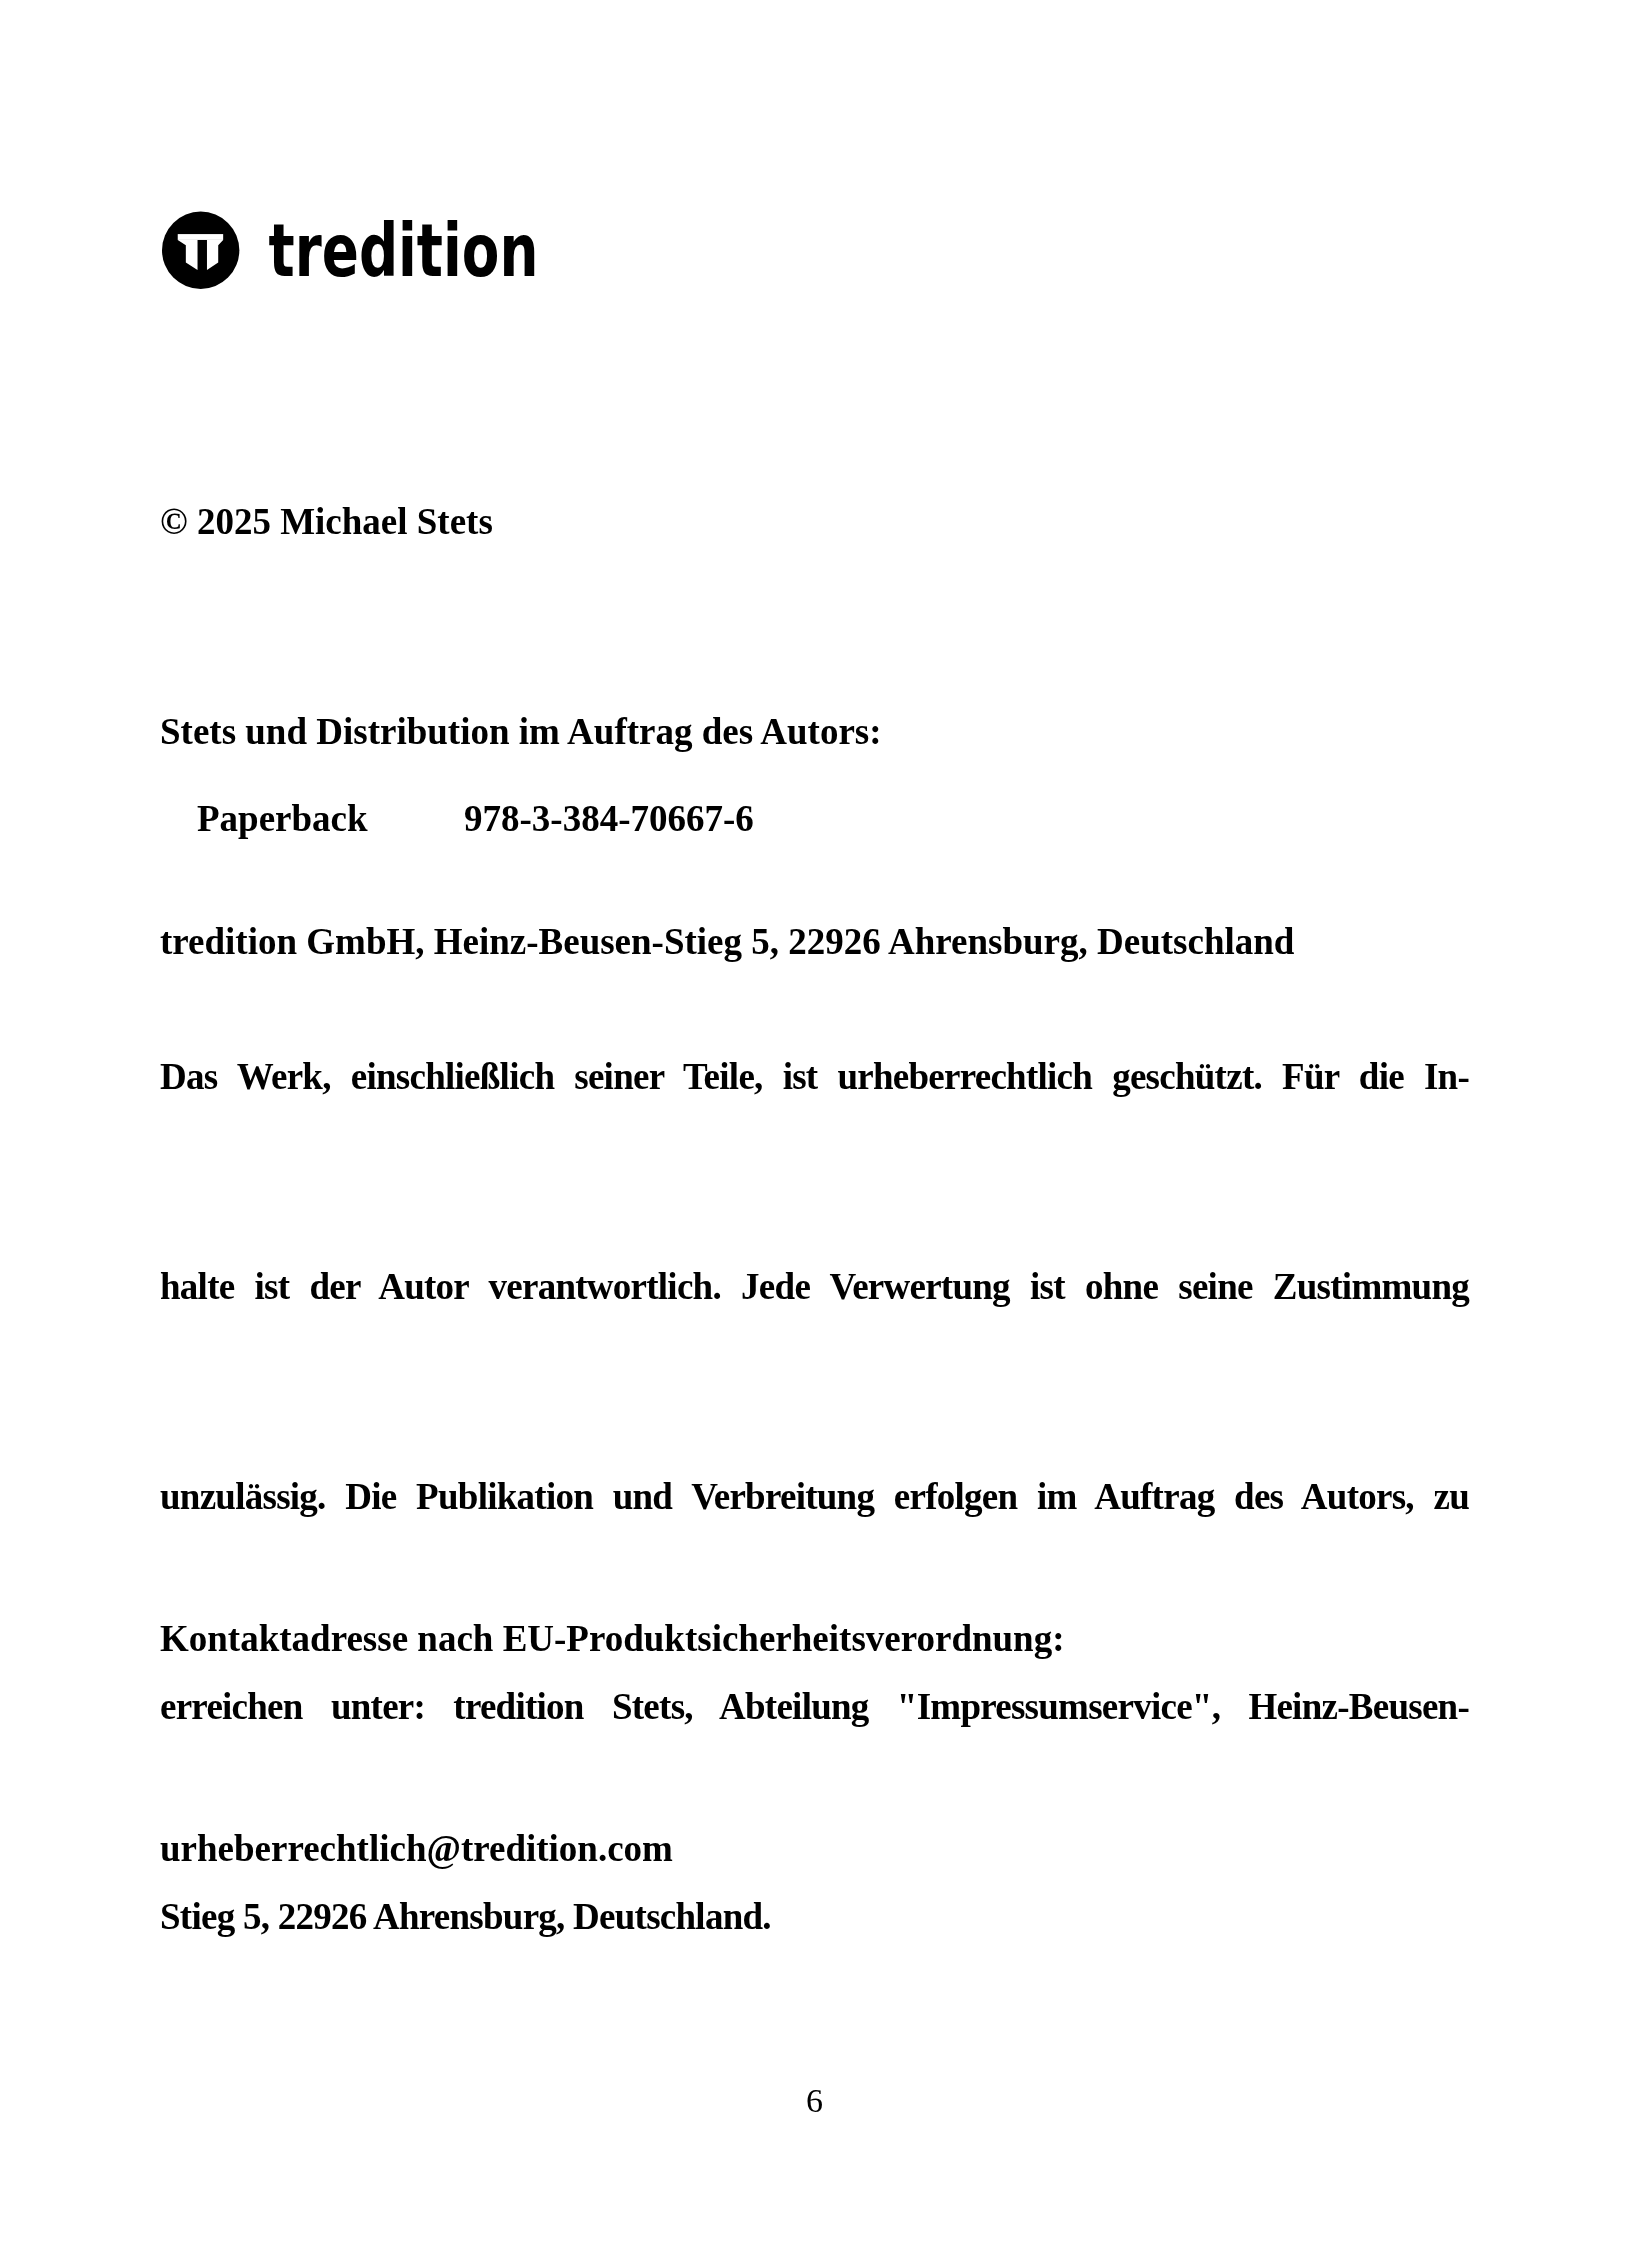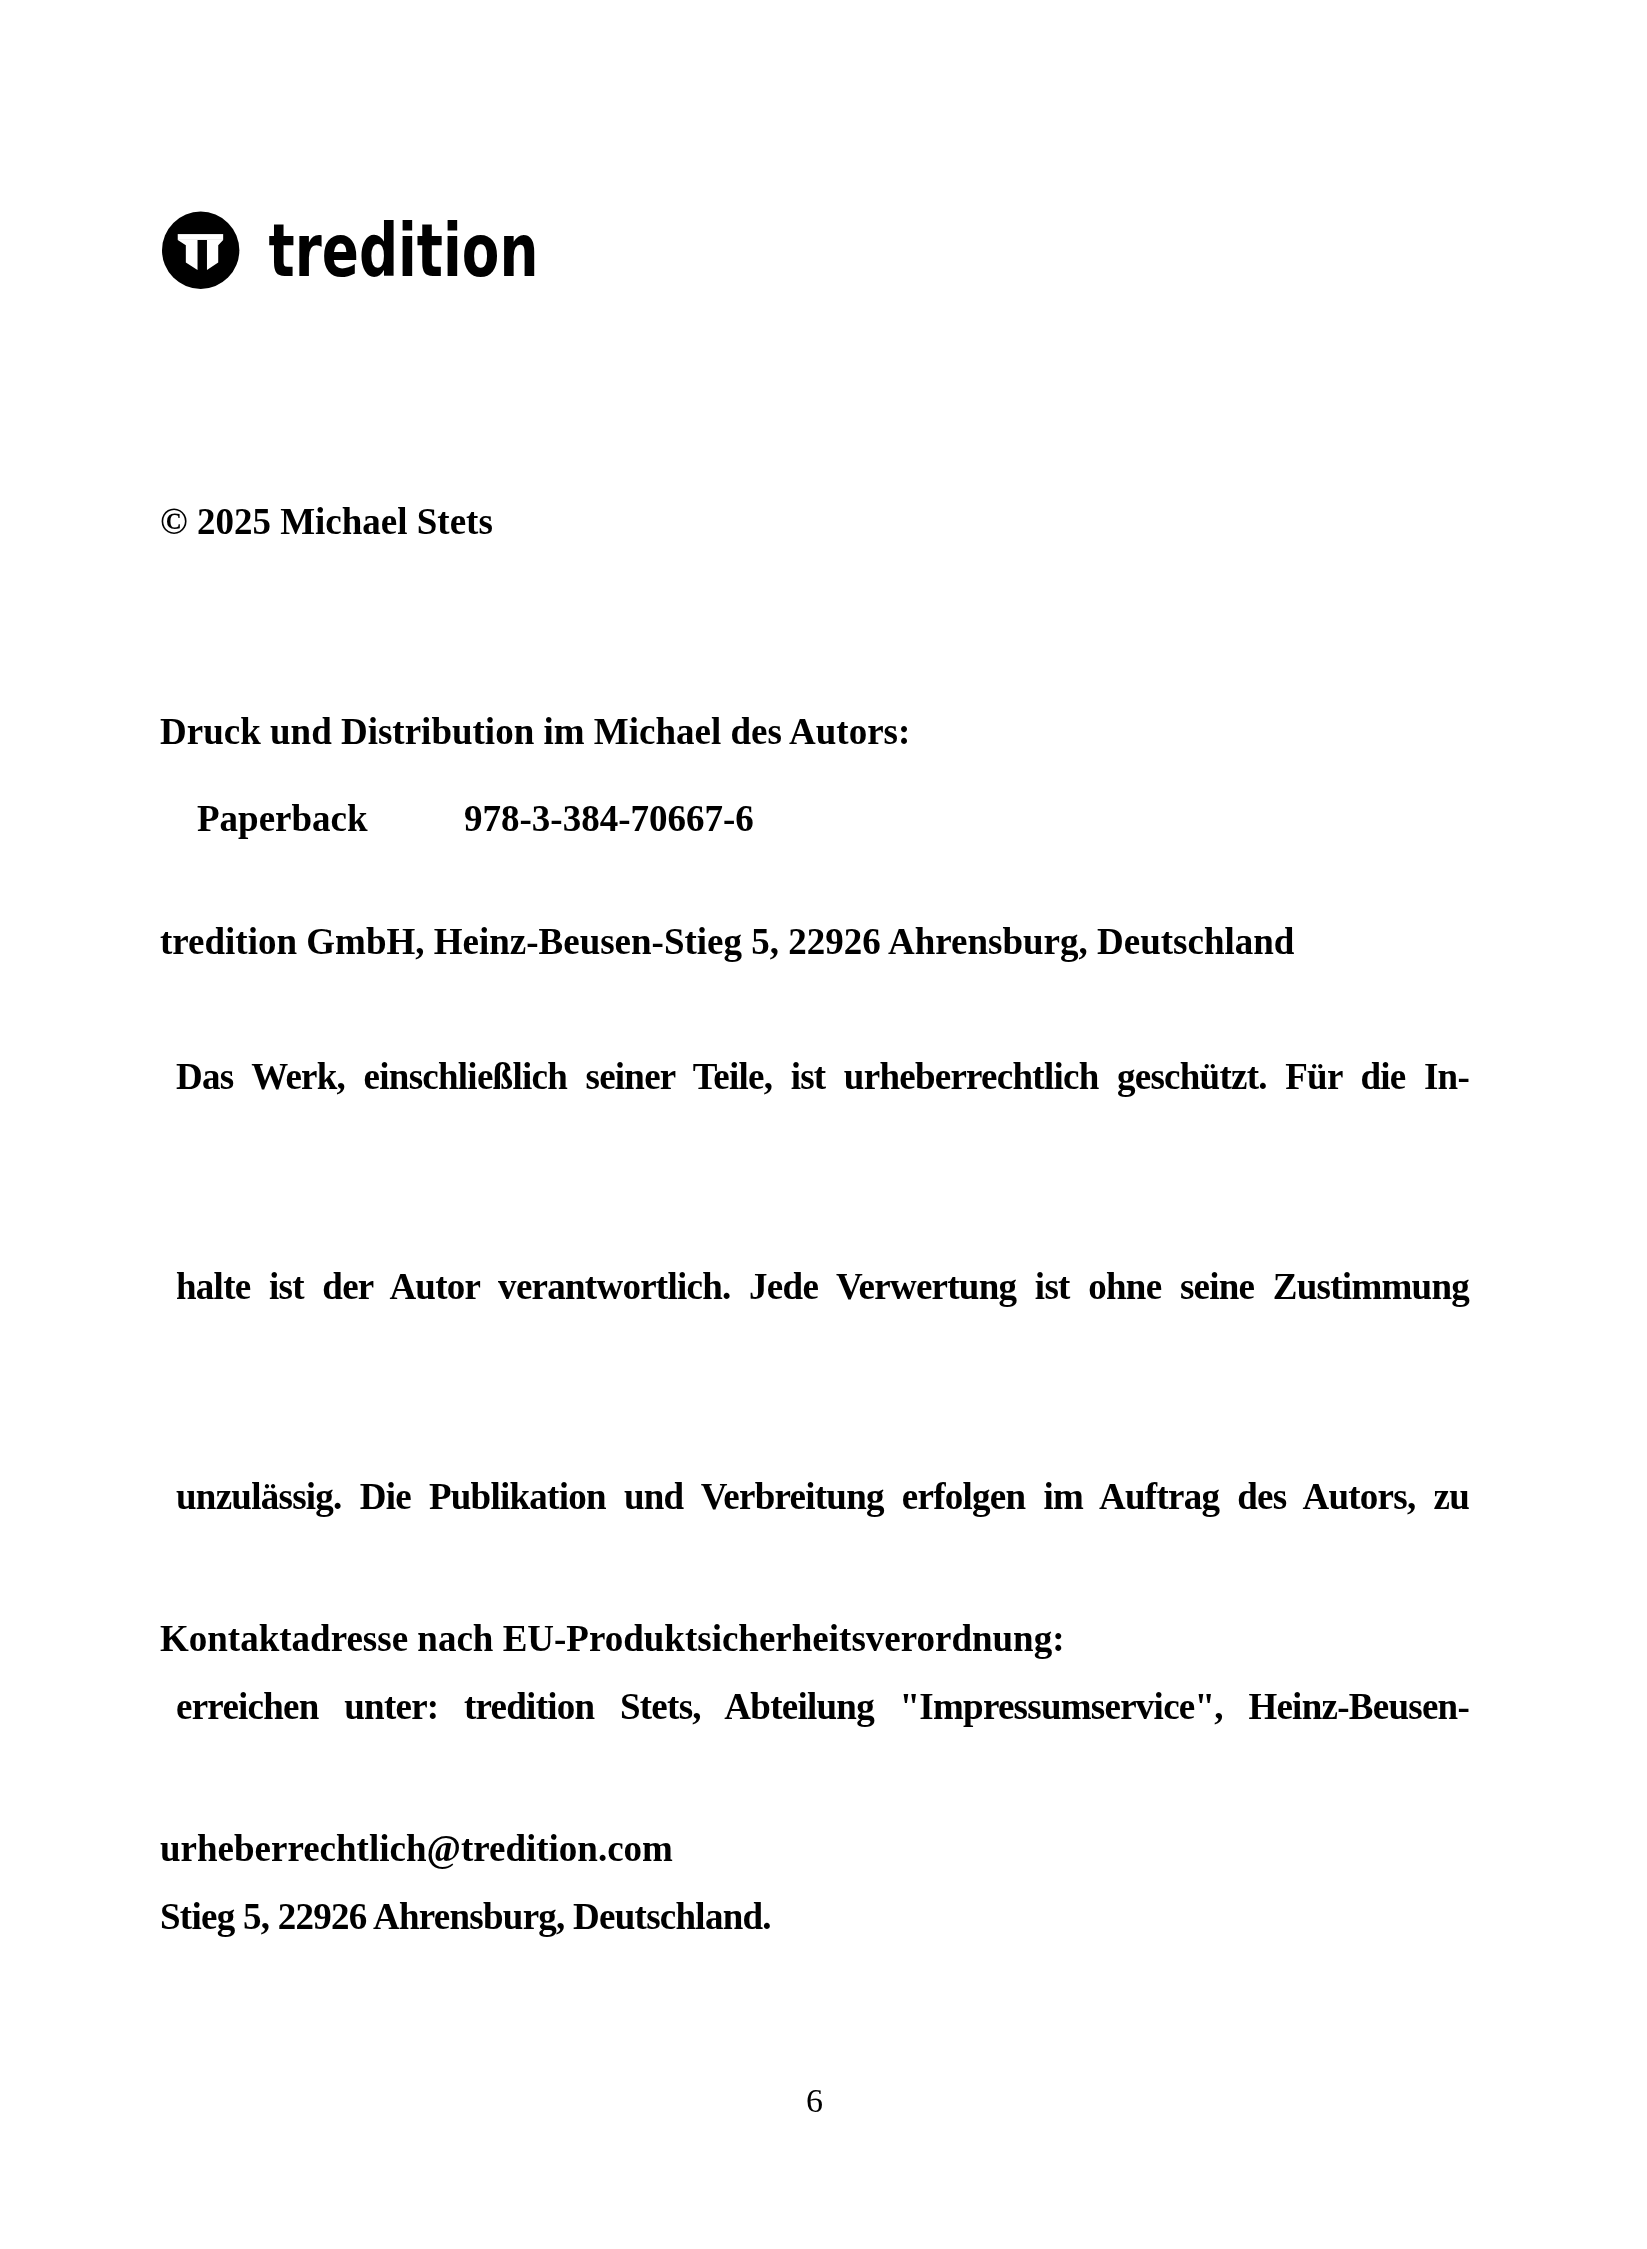--- a/index.html
+++ b/index.html
@@ -43,21 +43,20 @@
     display: inline-block;
     width: 267px;
   }
   .notice-line {
     letter-spacing: -0.02em;
   }
   .just {
     text-align: justify;
     text-align-last: justify;
     white-space: nowrap;
-    margin-left: 16px;
   }
   .page-number {
     position: absolute;
     left: 160px;
     width: 1309px;
     text-align: center;
     font-size: 34px;
     line-height: 70px;
   }
 </style>
@@ -73,21 +72,21 @@
         <rect x="35" y="51" width="101" height="13"></rect>
         <path d="M79,64 L35,64 L53,76 L53,114 L79,131 Z"></path>
         <path d="M100,64 L136,64 L125,76 L125,114 L100,131 Z"></path>
       </g>
       <text x="237" y="145" font-size="163" font-weight="bold" font-family="'DejaVu Sans','Liberation Sans',sans-serif" textLength="600" lengthAdjust="spacingAndGlyphs" fill="#000000">tredition</text>
     </svg>
   </div>
 
   <div class="block" style="top:347px">
     <div>© 2025 Michael Stets</div>
-    <div>Druck und Distribution im Michael des Autors:</div>
+    <div>Stets und Distribution im Auftrag des Autors:</div>
     <div>tredition GmbH, Heinz-Beusen-Stieg 5, 22926 Ahrensburg, Deutschland</div>
   </div>
 
   <div class="block" style="top:714px">
     <span class="isbn-label">Paperback</span><span>978-3-384-70667-6</span>
   </div>
 
   <div class="block" style="top:902px">
     <div class="notice-line just">Das Werk, einschließlich seiner Teile, ist urheberrechtlich geschützt. Für die In-</div>
     <div class="notice-line just">halte ist der Autor verantwortlich. Jede Verwertung ist ohne seine Zustimmung</div>

